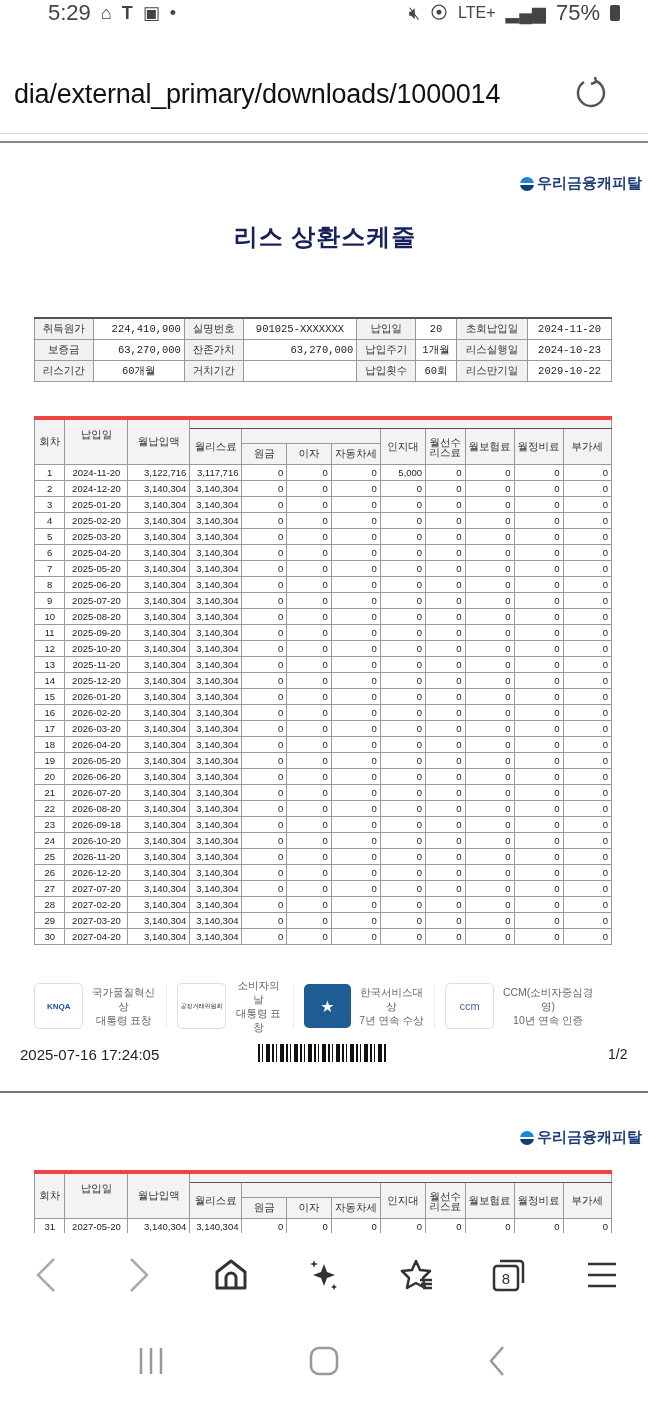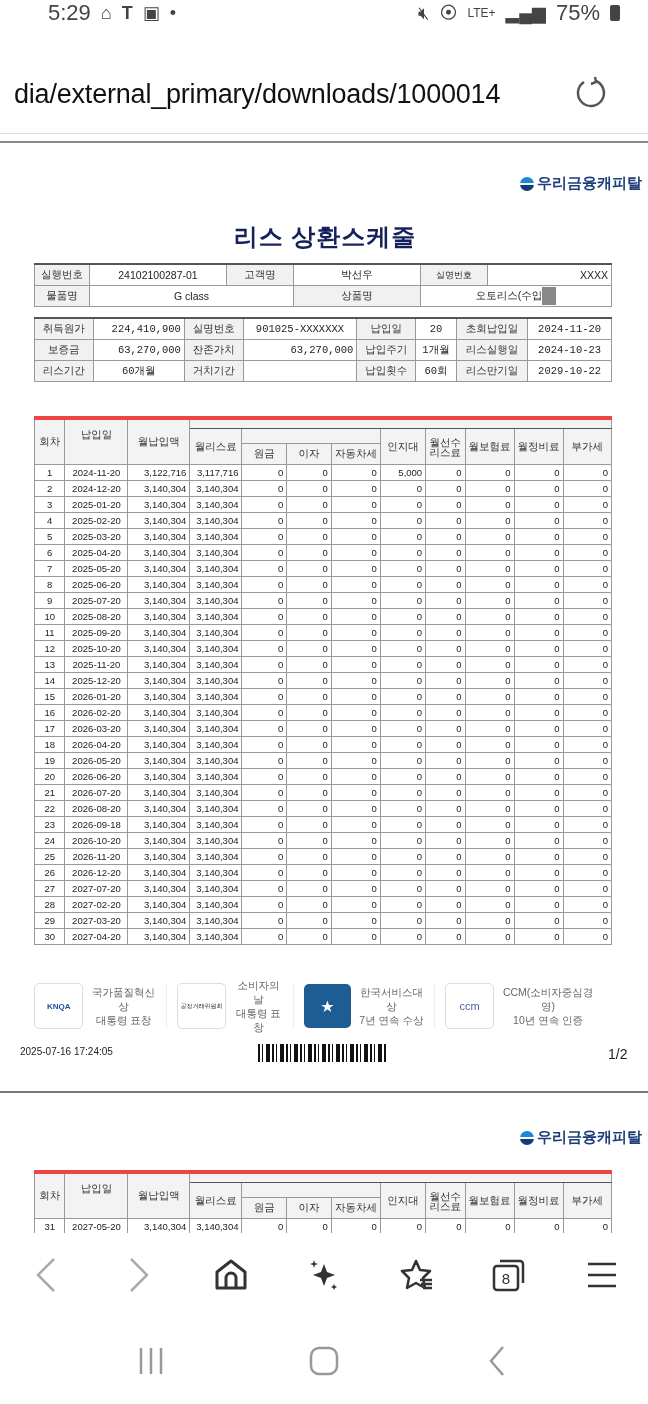--- a/index.html
+++ b/index.html
@@ -25,21 +25,21 @@
   .info{border-top:2px solid #555;}
   .sched th{background:#f3f3f3;color:#333;font-size:10.5px;text-align:center;}
   .sched td{height:15px;font-size:9.5px;text-align:right;padding:0 3px;}
   .sched td.c{text-align:center;}
   .sched{border-top:4px solid #ef4444;}
   .awards{position:absolute;left:34px;top:838px;width:580px;height:50px;display:flex;align-items:center;}
   .award{display:flex;align-items:center;gap:8px;padding-right:10px;margin-right:10px;border-right:1px solid #eee;height:44px;}
   .award:last-child{border-right:none;}
   .award .badge{width:54px;height:44px;border:1px solid #ddd;border-radius:5px;display:flex;align-items:center;justify-content:center;font-size:8px;background:#fff;}
   .award .txt{font-size:10.5px;color:#666;text-align:center;line-height:14px;}
-  .footer-date{position:absolute;left:20px;top:903px;font-size:10px;color:#222;}
+  .footer-date{position:absolute;left:20px;top:903px;font-size:15px;color:#222;}
   .barcode{position:absolute;left:258px;top:901px;width:130px;height:18px;background:repeating-linear-gradient(90deg,#111 0 2px,#fff 2px 4px,#111 4px 5px,#fff 5px 8px,#111 8px 12px,#fff 12px 14px);}
   .page-no{position:absolute;left:608px;top:903px;font-size:14px;color:#222;}
   .pagebreak{position:absolute;left:0;top:948px;width:648px;height:2px;background:#777;}
   .navbar{position:absolute;left:0;top:1233px;width:648px;height:84px;background:#fff;display:flex;justify-content:space-around;align-items:center;}
   .nav-btn{width:44px;height:44px;display:flex;align-items:center;justify-content:center;}
   .sysnav{position:absolute;left:0;top:1317px;width:648px;height:87px;display:flex;justify-content:space-evenly;align-items:center;}
 </style>
 </head>
 <body>
 
@@ -47,21 +47,21 @@
   <div class="left">
     <span>5:29</span>
     <span class="sb-ico">⌂</span>
     <span class="sb-ico" style="font-weight:bold">T</span>
     <span class="sb-ico">▣</span>
     <span class="sb-ico">•</span>
   </div>
   <div class="right">
     <span class="sb-ico">🔇︎</span>
     <span class="sb-ico">⦿</span>
-    <span class="sb-ico" style="font-size:12px">LTE+</span>
+    <span class="sb-ico" style="font-size:16px">LTE+</span>
     <span class="sb-ico">▂▄▆</span>
     <span>75%</span>
     <span style="display:inline-block;width:10px;height:16px;background:#444;border-radius:2px"></span>
   </div>
 </div>
 
 <div class="urlbar">
   <div class="url">dia/external_primary/downloads/1000014</div>
 </div>
 <svg class="reload" viewBox="0 0 34 34">
@@ -72,38 +72,20 @@
 <div class="sep1"></div>
 <div class="sep2"></div>
 
 <div class="doc-area">
   <div class="brand" style="left:520px;top:31px">
     <span class="logo"></span>
     <span>우리금융캐피탈</span>
   </div>
   <div class="doc-title">리스 상환스케줄</div>
 
-  <table style="left:34px;top:120px;width:578px;border-top:2px solid #555">
-    <tbody>
-        <tr>
-      <td class="lbl" style="width:48px">실행번호</td>
-      <td class="val-c" style="width:130px">24102100287-01</td>
-      <td class="lbl" style="width:60px">고객명</td>
-      <td class="val-c" style="width:120px">박선우</td>
-      <td class="lbl" style="width:60px;font-size:9px">실명번호</td>
-      <td class="val-r" style="border-top:none;border-bottom:none">XXXX</td>
-    </tr>
-    <tr>
-      <td class="lbl">물품명</td>
-      <td class="val-c" colspan="2">G class</td>
-      <td class="lbl">상품명</td>
-      <td class="val-c" colspan="2"><span>오토리스(수입</span><span style="display:inline-block;width:14px;height:18px;background:#888;vertical-align:middle"></span></td>
-    </tr>
-  </tbody>
-    </table>
 
   <table class="info" style="left:34px;top:174px;width:578px">
     <tbody>
         <tr>
       <td class="lbl">취득원가</td>
       <td class="val-r">224,410,900</td>
       <td class="lbl">실명번호</td>
       <td class="val-c">901025-XXXXXXX</td>
       <td class="lbl">납입일</td>
       <td class="val-c">20</td>

